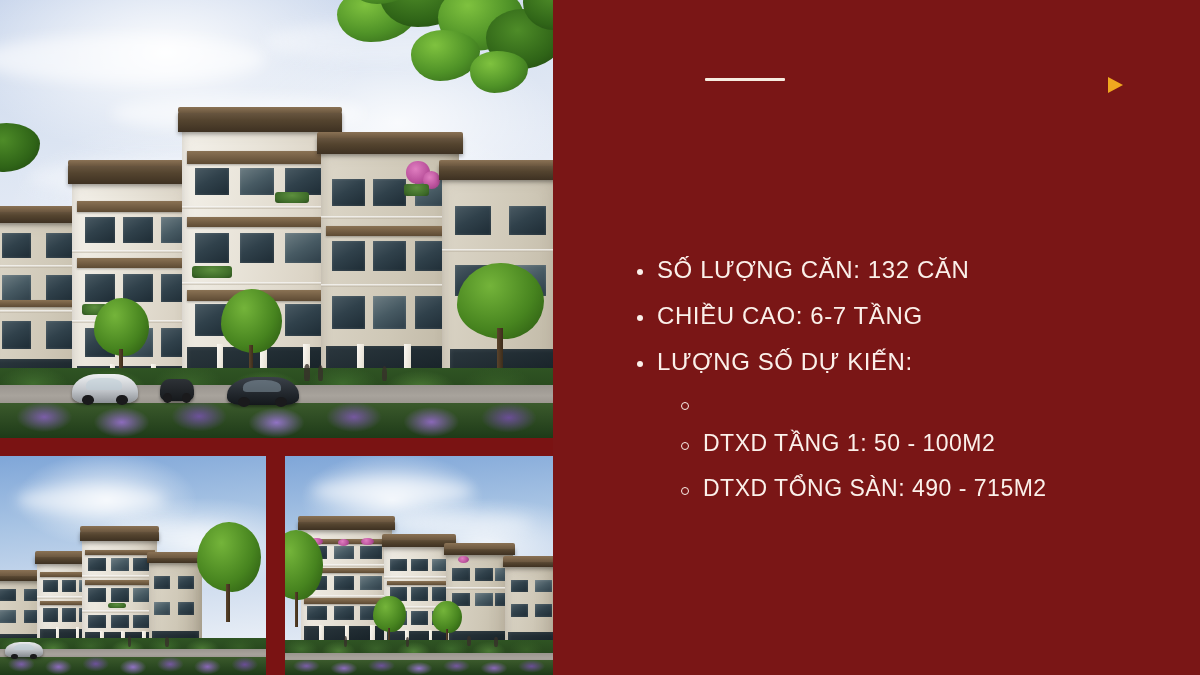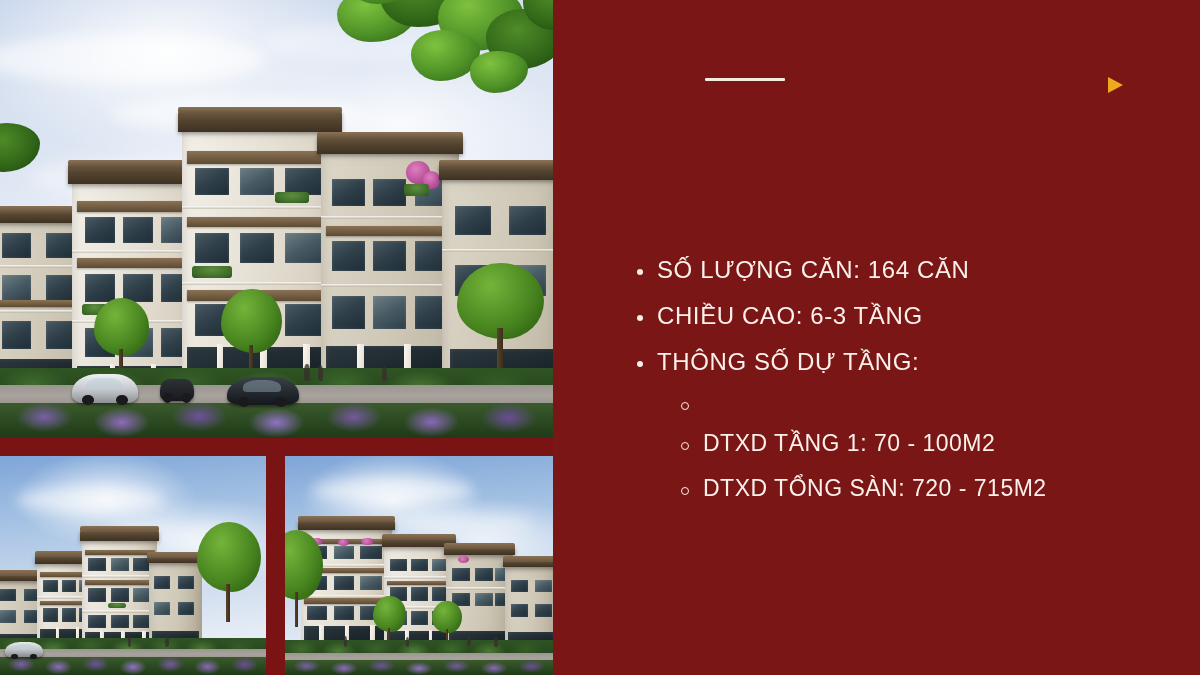--- a/index.html
+++ b/index.html
@@ -550,43 +550,43 @@
   <div class="panel">
 
     <div class="rule"></div>
     <div class="play-arrow"></div>
 
 
     <div class="bullets">
 
       <div class="b1">
         <span class="dot"></span>
-        <span>SỐ LƯỢNG CĂN: 164 CĂN</span>
+        <span>SỐ LƯỢNG CĂN: 132 CĂN</span>
       </div>
 
       <div class="b1">
         <span class="dot"></span>
-        <span>CHIỀU CAO: 6-3 TẦNG</span>
+        <span>CHIỀU CAO: 6-7 TẦNG</span>
       </div>
 
       <div class="b1">
         <span class="dot"></span>
-        <span>THÔNG SỐ DỰ TẦNG:</span>
+        <span>LƯỢNG SỐ DỰ KIẾN:</span>
       </div>
 
       <div class="sublist">
         <div class="b2">
           <span class="ring"></span>
         </div>
         <div class="b2">
           <span class="ring"></span>
-          <span>DTXD TẦNG 1: 70 - 100M2</span>
+          <span>DTXD TẦNG 1: 50 - 100M2</span>
         </div>
         <div class="b2">
           <span class="ring"></span>
-          <span>DTXD TỔNG SÀN: 720 - 715M2</span>
+          <span>DTXD TỔNG SÀN: 490 - 715M2</span>
         </div>
       </div>
 
     </div>
   </div>
 
 </div>
 
 </body></html>

